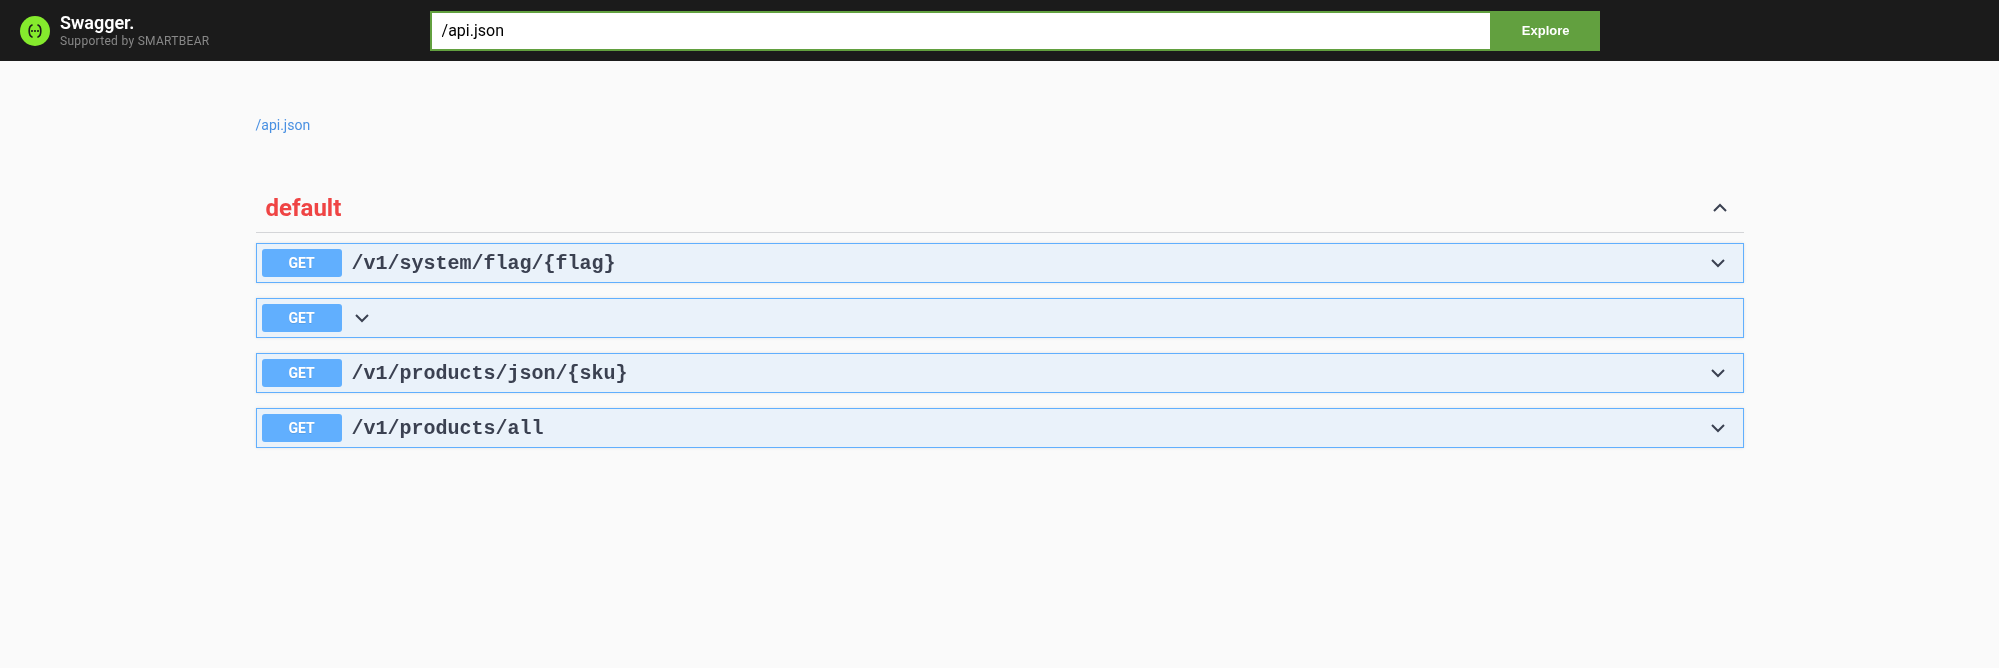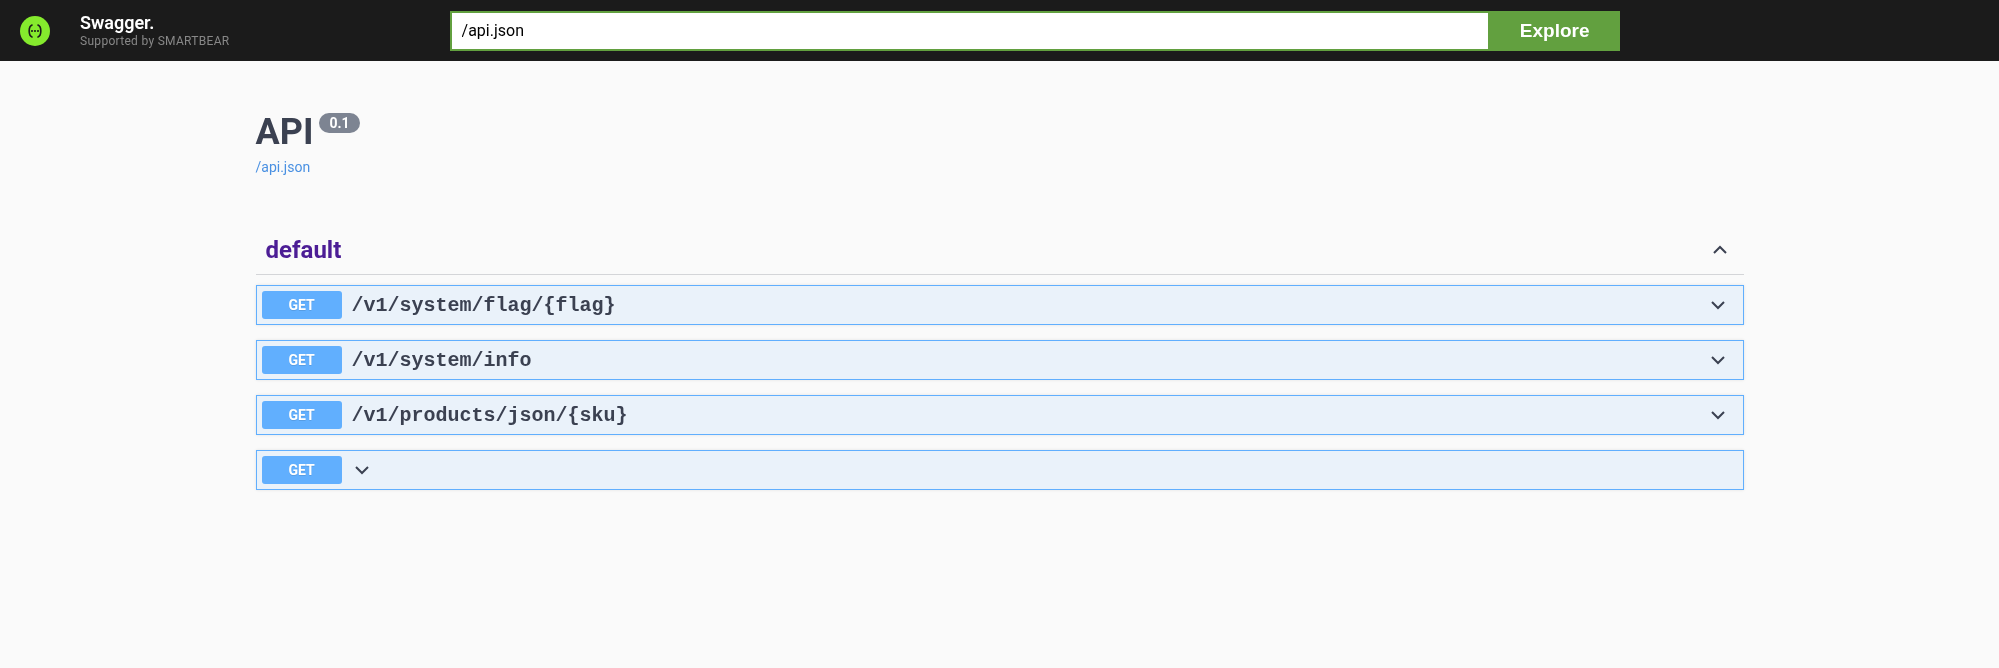--- a/index.html
+++ b/index.html
@@ -16,21 +16,20 @@
       background: #1b1b1b;
       height: 61px;
       display: flex;
       align-items: center;
       padding: 0 20px;
     }
     .topbar-logo {
       display: flex;
       align-items: center;
       margin-right: 40px;
-      gap: 20px;
     }
     .logo-circle {
       width: 30px;
       height: 30px;
       background: #85ea2d;
       border-radius: 50%;
       display: flex;
       align-items: center;
       justify-content: center;
       margin-right: 10px;
@@ -70,21 +69,21 @@
       padding: 0 10px;
       font-size: 16px;
       outline: none;
       font-family: inherit;
     }
     .topbar-explore {
       background: #62a03f;
       color: #fff;
       border: none;
       padding: 0 30px;
-      font-size: 19px;
+      font-size: 13px;
       font-weight: 700;
       cursor: pointer;
       height: 40px;
     }
     .main {
       max-width: 1488px;
       margin: 0 auto;
       padding: 30px 0;
     }
     .info {
@@ -122,21 +121,21 @@
       display: flex;
       align-items: center;
       justify-content: space-between;
       padding: 10px 0;
       cursor: pointer;
       border-bottom: 1px solid rgba(59,65,81,0.2);
     }
     .tag-name {
       font-size: 24px;
       font-weight: 700;
-      color: #4c1d95;
+      color: #ef4444;
       padding-left: 10px;
     }
     .tag-chevron {
       width: 20px;
       height: 20px;
       margin-right: 14px;
     }
     .operations {
       margin-top: 10px;
     }
@@ -200,24 +199,20 @@
     </div>
   </div>
   <div class="topbar-form">
     <input class="topbar-input" type="text" value="/api.json" style="">
     <button class="topbar-explore">Explore</button>
   </div>
 </div>
 
 <div class="main">
   <div class="info">
-    <div class="info-title">
-      <span>API</span>
-      <span class="version-badge">0.1</span>
-    </div>
     <a href="#" class="info-link">/api.json</a>
   </div>
 
   <div class="tag-section">
     <div class="tag-header">
       <span class="tag-name">default</span>
       <svg class="tag-chevron" viewBox="0 0 20 20" fill="none" stroke="#3b4151" stroke-width="2">
         <path d="M4 13 L10 7 L16 13"></path>
       </svg>
     </div>
@@ -229,40 +224,40 @@
           <span class="path">/v1/system/flag/{flag}</span>
           <svg class="op-chevron" viewBox="0 0 20 20" fill="none" stroke="#3b4151" stroke-width="2">
             <path d="M4 7 L10 13 L16 7"></path>
           </svg>
         </div>
       </div>
 
       <div class="opblock">
         <div class="opblock-summary">
           <span class="method">GET</span>
-          <span class="path">/v1/system/info</span>
           <svg class="op-chevron" viewBox="0 0 20 20" fill="none" stroke="#3b4151" stroke-width="2">
             <path d="M4 7 L10 13 L16 7"></path>
           </svg>
         </div>
       </div>
 
       <div class="opblock">
         <div class="opblock-summary">
           <span class="method">GET</span>
           <span class="path">/v1/products/json/{sku}</span>
           <svg class="op-chevron" viewBox="0 0 20 20" fill="none" stroke="#3b4151" stroke-width="2">
             <path d="M4 7 L10 13 L16 7"></path>
           </svg>
         </div>
       </div>
 
       <div class="opblock">
         <div class="opblock-summary">
           <span class="method">GET</span>
+          <span class="path">/v1/products/all</span>
           <svg class="op-chevron" viewBox="0 0 20 20" fill="none" stroke="#3b4151" stroke-width="2">
             <path d="M4 7 L10 13 L16 7"></path>
           </svg>
         </div>
       </div>
     </div>
   </div>
 </div>
 
 </body></html>

